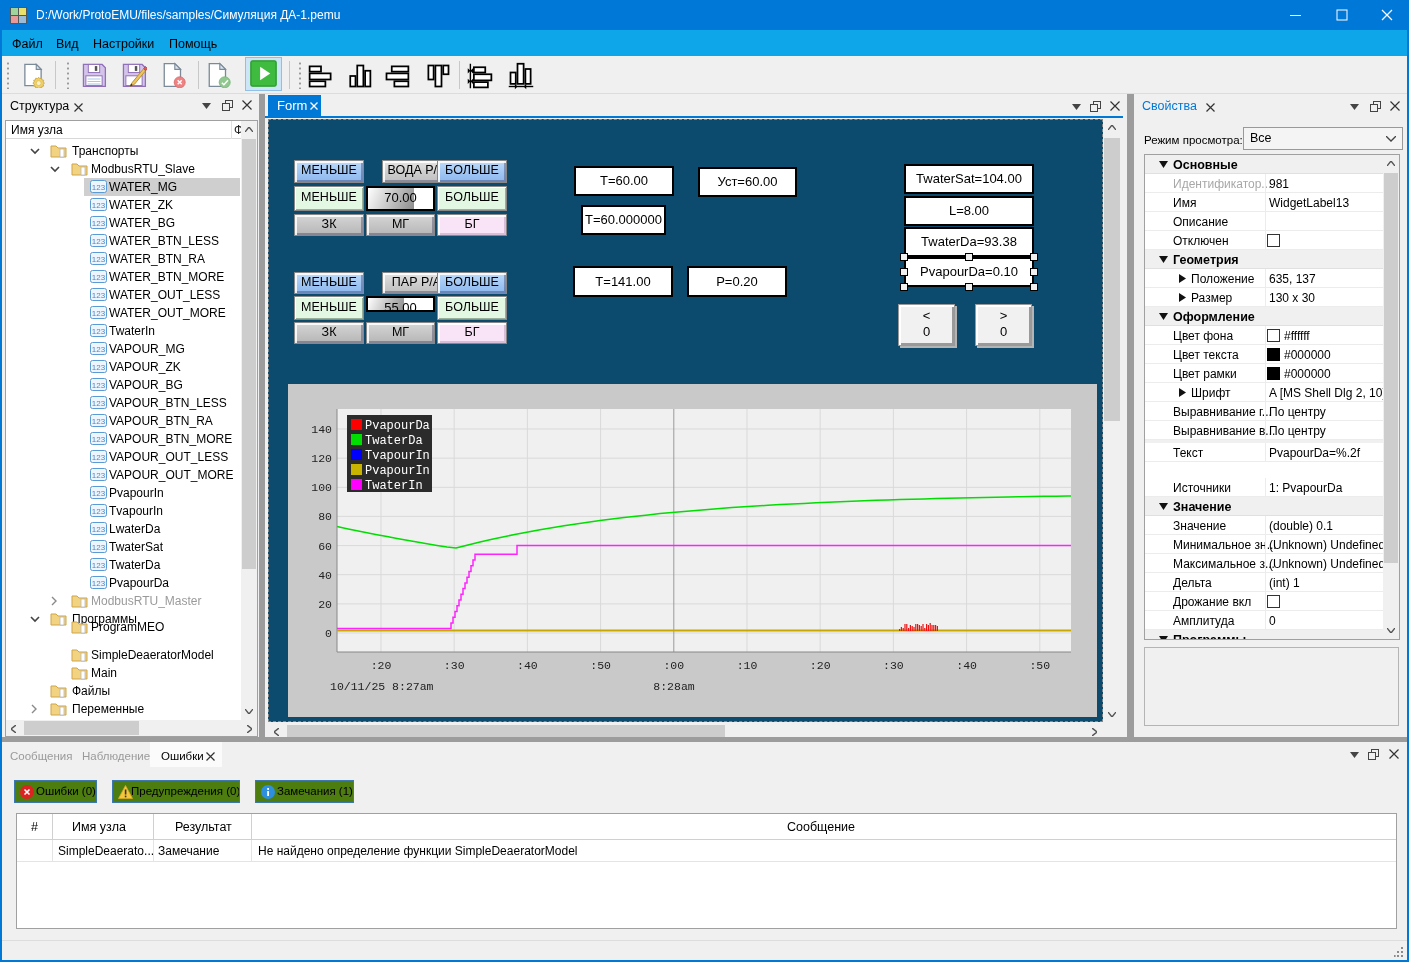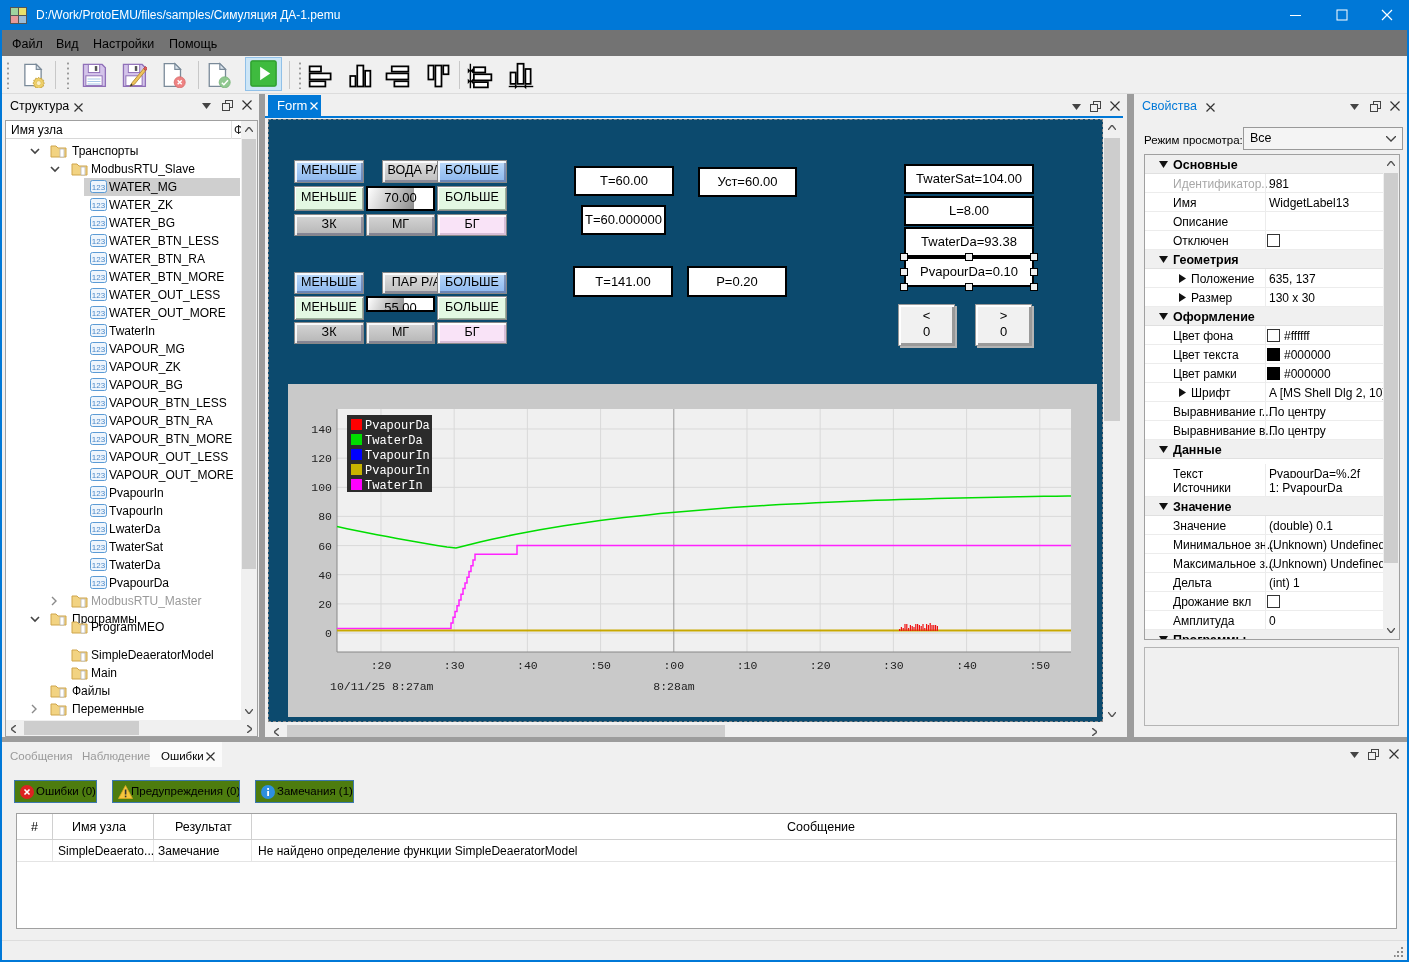--- a/index.html
+++ b/index.html
@@ -4,21 +4,21 @@
 * { margin:0; padding:0; box-sizing:border-box; }
 body { font-family:"Liberation Sans", sans-serif; font-size:12px; color:#000; }
 #win { position:relative; width:1409px; height:962px; background:#f0f0f0; overflow:hidden;
   border-left:2px solid #0078d7; border-right:2px solid #0078d7; border-bottom:2px solid #0078d7; }
 .abs { position:absolute; }
 
 #titlebar { position:absolute; left:-2px; top:0; width:1409px; height:30px; background:#0078d7; color:#fff; }
 #titlebar .ttl { position:absolute; left:36px; top:8px; font-size:12px; }
 .winbtn { position:absolute; top:0; width:46px; height:30px; color:#fff; text-align:center; }
 
-#menubar { position:absolute; left:0; top:30px; width:1405px; height:26px; background:#737373; }
+#menubar { position:absolute; left:0; top:30px; width:1405px; height:26px; background:#0ea5e9; }
 #menubar span { position:absolute; top:7px; font-size:12.5px; }
 
 #toolbar { position:absolute; left:0; top:56px; width:1405px; height:38px; background:#f0f0f0; border-bottom:1px solid #dcdcdc;}
 .grip { position:absolute; top:5px; width:4px; height:28px;
   background-image:radial-gradient(circle, #9a9a9a 1px, transparent 1.2px); background-size:4px 5px; }
 .tsep { position:absolute; top:5px; width:1px; height:28px; background:#c8c8c8; }
 .ticon { position:absolute; top:6px; width:26px; height:26px; }
 
 .dock-title { font-size:12.5px; color:#000; }
 .scroll-v { position:absolute; background:#f0f0f0; }
@@ -741,21 +741,21 @@
       <div class="prow" style="top:266px">
             <span class="pn" style="left:28px">Выравнивание в...</span>
             <span class="pv">По центру</span>
           </div>
       <div class="prow sec" style="top:285px">
             <svg class="abs" style="left:14px;top:6px" width="9" height="7">
               <path d="M0 0 h9 l-4.5 7 z" fill="#111"></path>
             </svg>
             <span class="pn" style="left:28px;font-weight:bold;font-size:12.5px">Данные</span>
           </div>
-      <div class="prow" style="top:309px">
+      <div class="prow" style="top:288px">
             <span class="pn" style="left:28px">Текст</span>
             <span class="pv">PvapourDa=%.2f</span>
           </div>
       <div class="prow" style="top:323px">
             <span class="pn" style="left:28px">Источники</span>
             <span class="pv">1: PvapourDa</span>
           </div>
       <div class="prow sec" style="top:342px">
             <svg class="abs" style="left:14px;top:6px" width="9" height="7">
               <path d="M0 0 h9 l-4.5 7 z" fill="#111"></path>

